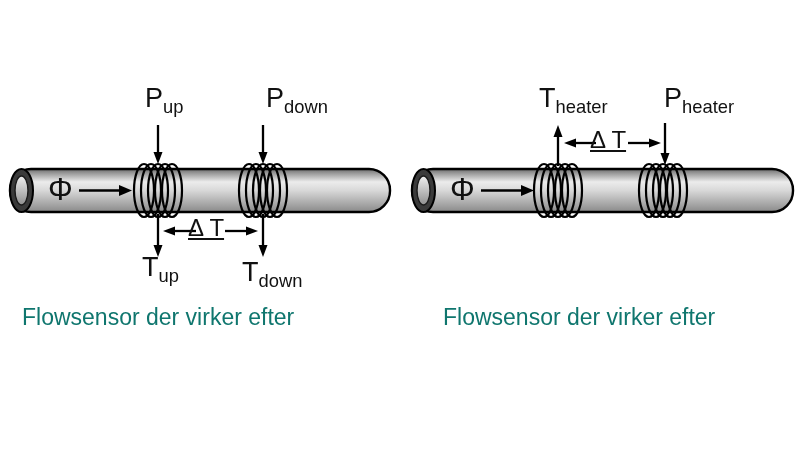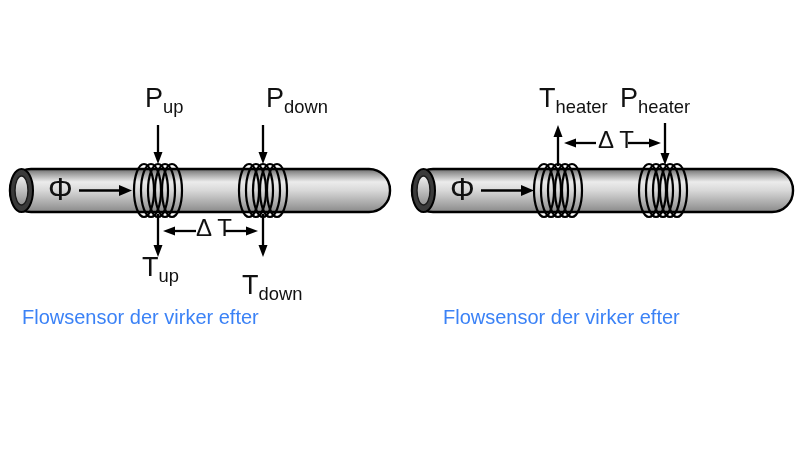--- a/index.html
+++ b/index.html
@@ -9,28 +9,28 @@
     font-family:"Liberation Sans", sans-serif; color:#111;
   }
   .layer { position:absolute; left:0; top:0; }
   .lbl {
     position:absolute; font-size:27px; line-height:1.1; color:#111;
     white-space:nowrap; letter-spacing:0;
   }
   .lbl sub { font-size:0.68em; line-height:1; }
   .delta {
     position:absolute; font-size:24px; line-height:1.05; color:#111;
-    text-align:right; width:44px; white-space:nowrap;
+    text-align:left; width:44px; white-space:nowrap;text-decoration:underline;
   }
   .phi {
     position:absolute; font-size:31px; line-height:1.0; color:#111;
     white-space:nowrap;
   }
   .caption {
-    position:absolute; font-size:20px; line-height:23px; color:#3b82f6;
+    position:absolute; font-size:23px; line-height:23px; color:#0f766e;
     white-space:nowrap;
   }
 </style>
 </head>
 <body>
 
 <div class="stage">
 
   <svg class="layer" width="800" height="380" viewBox="0 0 800 380">
     <defs>
@@ -153,36 +153,36 @@
     <span>P</span><sub>down</sub>
   </div>
 
   <div class="delta" style="left:188px; top:215px;">
     <span>Δ T</span>
   </div>
 
   <div class="lbl" style="left:142px; top:253px;text-align:right;">
     <span>T</span><sub>up</sub>
   </div>
-  <div class="lbl" style="left:242px; top:271px;">
+  <div class="lbl" style="left:242px; top:258px;">
     <span>T</span><sub>down</sub>
   </div>
 
   <div class="caption" style="left:22px; top:306px;">
     <div>Flowsensor der virker efter</div>
   </div>
 
   <div class="phi" style="left:450px; top:174px;">
     <span>Φ</span>
   </div>
 
   <div class="lbl" style="left:539px; top:84px;">
     <span>T</span><sub>heater</sub>
   </div>
-  <div class="lbl" style="left:620px; top:84px;">
+  <div class="lbl" style="left:664px; top:84px;">
     <span>P</span><sub>heater</sub>
   </div>
 
   <div class="delta" style="left:590px; top:127px;">
     <span>Δ T</span>
   </div>
 
   <div class="caption" style="left:443px; top:306px;">
     <div>Flowsensor der virker efter</div>
   </div>

